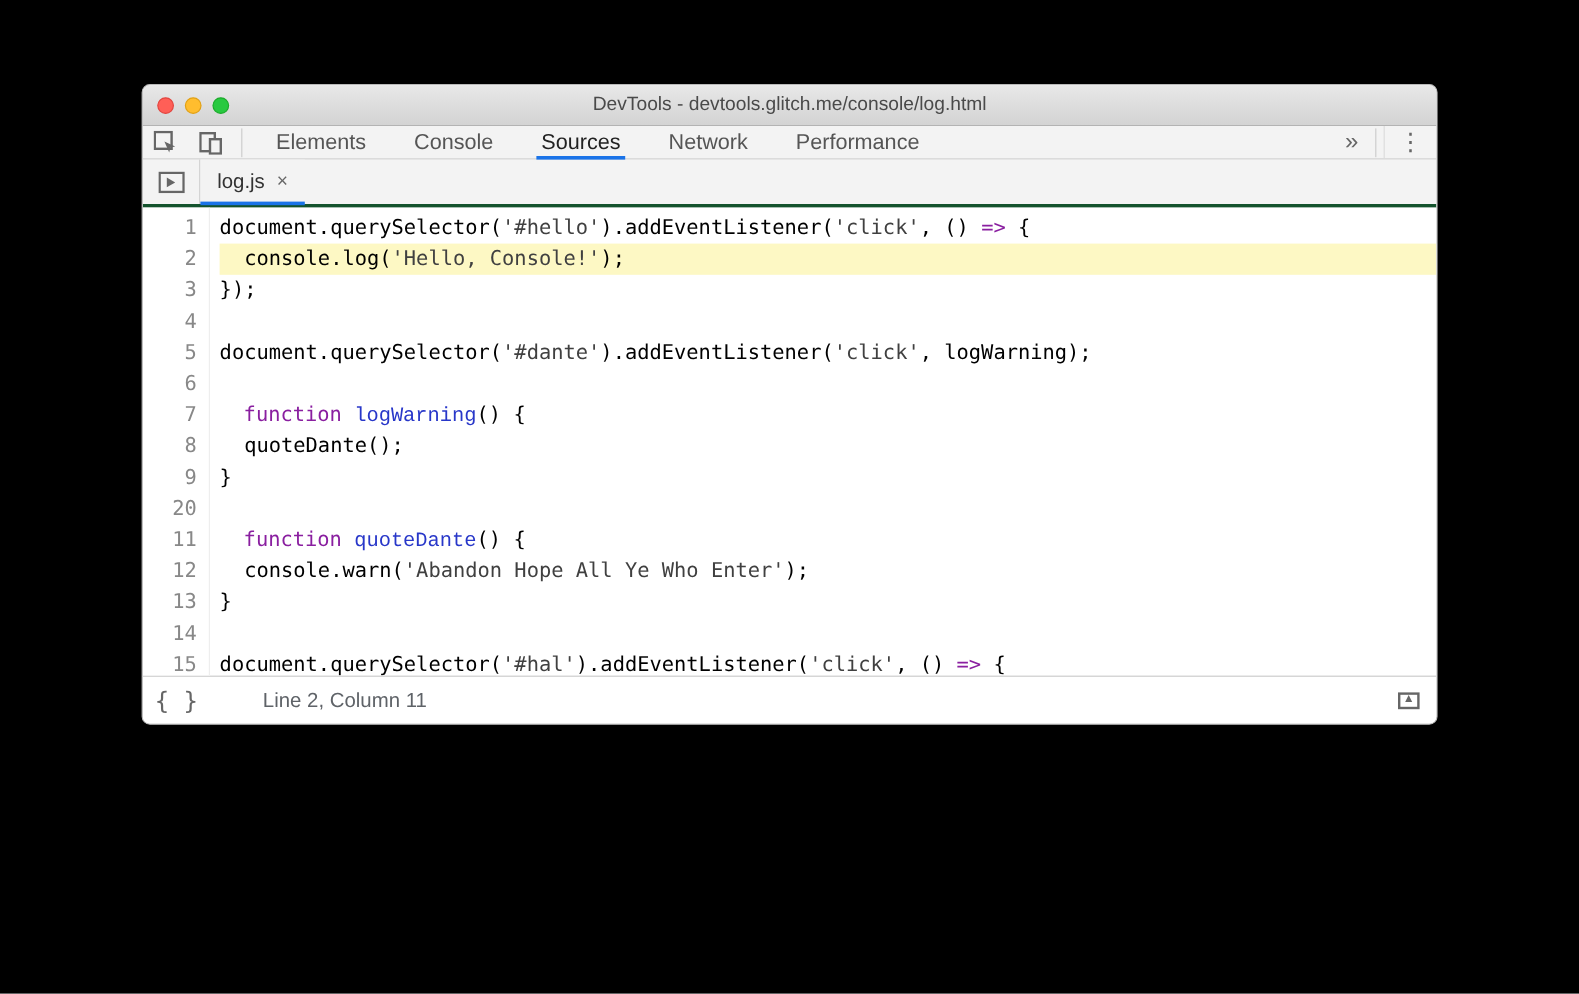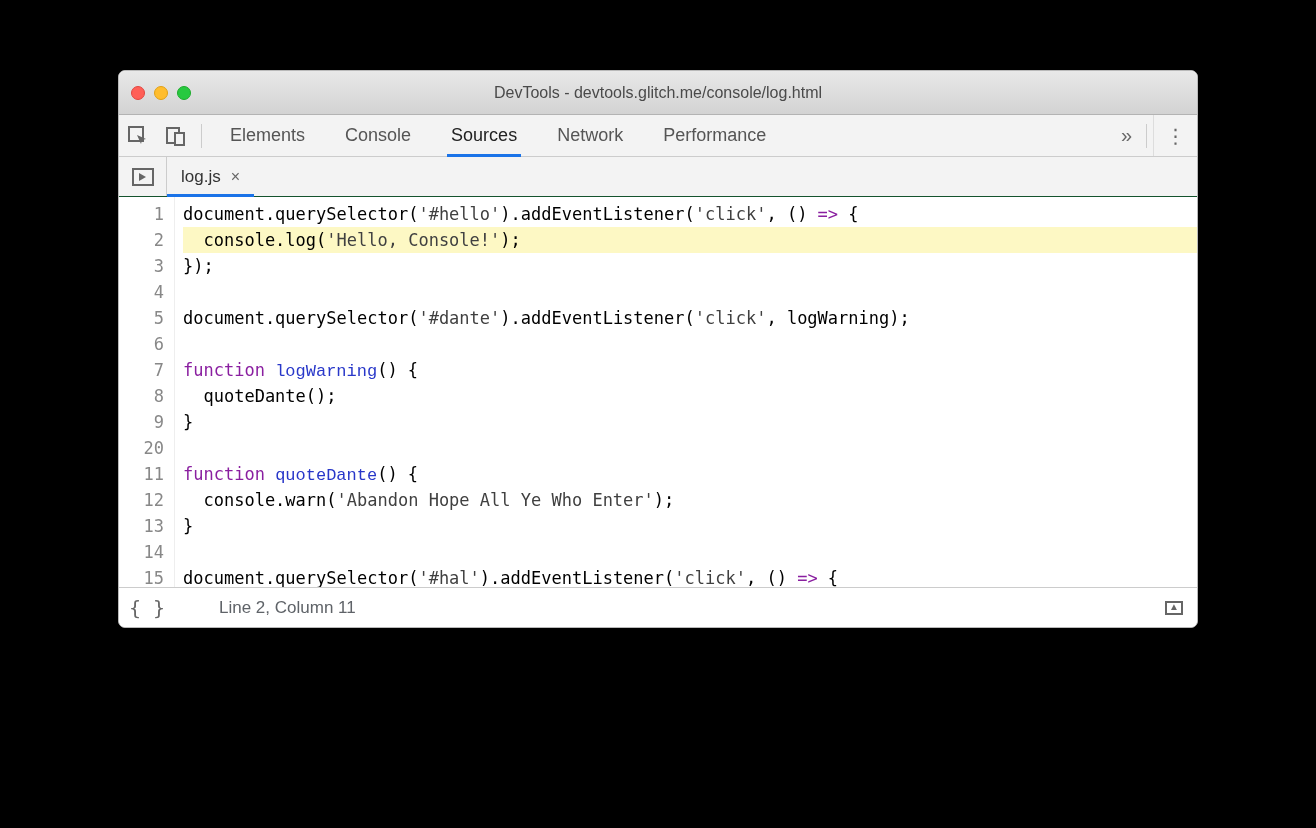--- a/index.html
+++ b/index.html
@@ -16,21 +16,21 @@
   .window {
     width: 1080px;
     background: #fff;
     border-radius: 7px;
     box-shadow: 0 20px 60px rgba(0,0,0,0.5);
     overflow: hidden;
     border: 1px solid #b9b9b9;
   }
   
   .titlebar {
-    height: 44px;
+    height: 34px;
     background: linear-gradient(#e8e8e8, #d3d3d3);
     border-bottom: 1px solid #b3b3b3;
     display: flex;
     align-items: center;
     position: relative;
   }
   .traffic {
     display: flex;
     gap: 9px;
     padding-left: 12px;
@@ -44,21 +44,21 @@
   .title-text {
     position: absolute;
     left: 0; right: 0;
     text-align: center;
     font-size: 16px;
     color: #4a4a4a;
     pointer-events: none;
   }
   
   .toolbar {
-    height: 42px;
+    height: 28px;
     background: #f3f3f3;
     border-bottom: 1px solid #ccc;
     display: flex;
     align-items: center;
     font-size: 18px;
     color: #555;
   }
   .tool-icon {
     width: 38px;
     display: flex;
@@ -100,21 +100,21 @@
     color: #666;
     font-size: 20px;
     border-left: 1px solid #ddd;
     height: 100%;
     display:flex;align-items:center;justify-content:center;
   }
   
   .filebar {
     height: 40px;
     background: #f3f3f3;
-    border-bottom: 1px solid #14532d;
+    border-bottom: 3px solid #14532d;
     display: flex;
     align-items: stretch;
   }
   .filebar-icon {
     width: 48px;
     display: flex;
     align-items: center;
     justify-content: center;
     border-right: 1px solid #ccc;
   }
@@ -159,21 +159,21 @@
   .code {
     flex: 1;
     padding: 4px 0 4px 8px;
     white-space: pre;
     color: #000;
     position: relative;
   }
   .code-line { height: 26px; }
   .code-line.hl { background: #fdf8c4; }
   .tok-str { color: #404040; }
-  .tok-kw  { color: #8a1fa0; }
+  .tok-kw  { color: #8a1fa0; margin-left: 20px; }
   .tok-def { color: #2837c9; font-family: Liberation Mono, monospace; }
   .tok-op  { color: #8a1fa0; }
   
   .status {
     height: 40px;
     border-top: 1px solid #ccc;
     background: #fff;
     display: flex;
     align-items: center;
     font-size: 17px;

